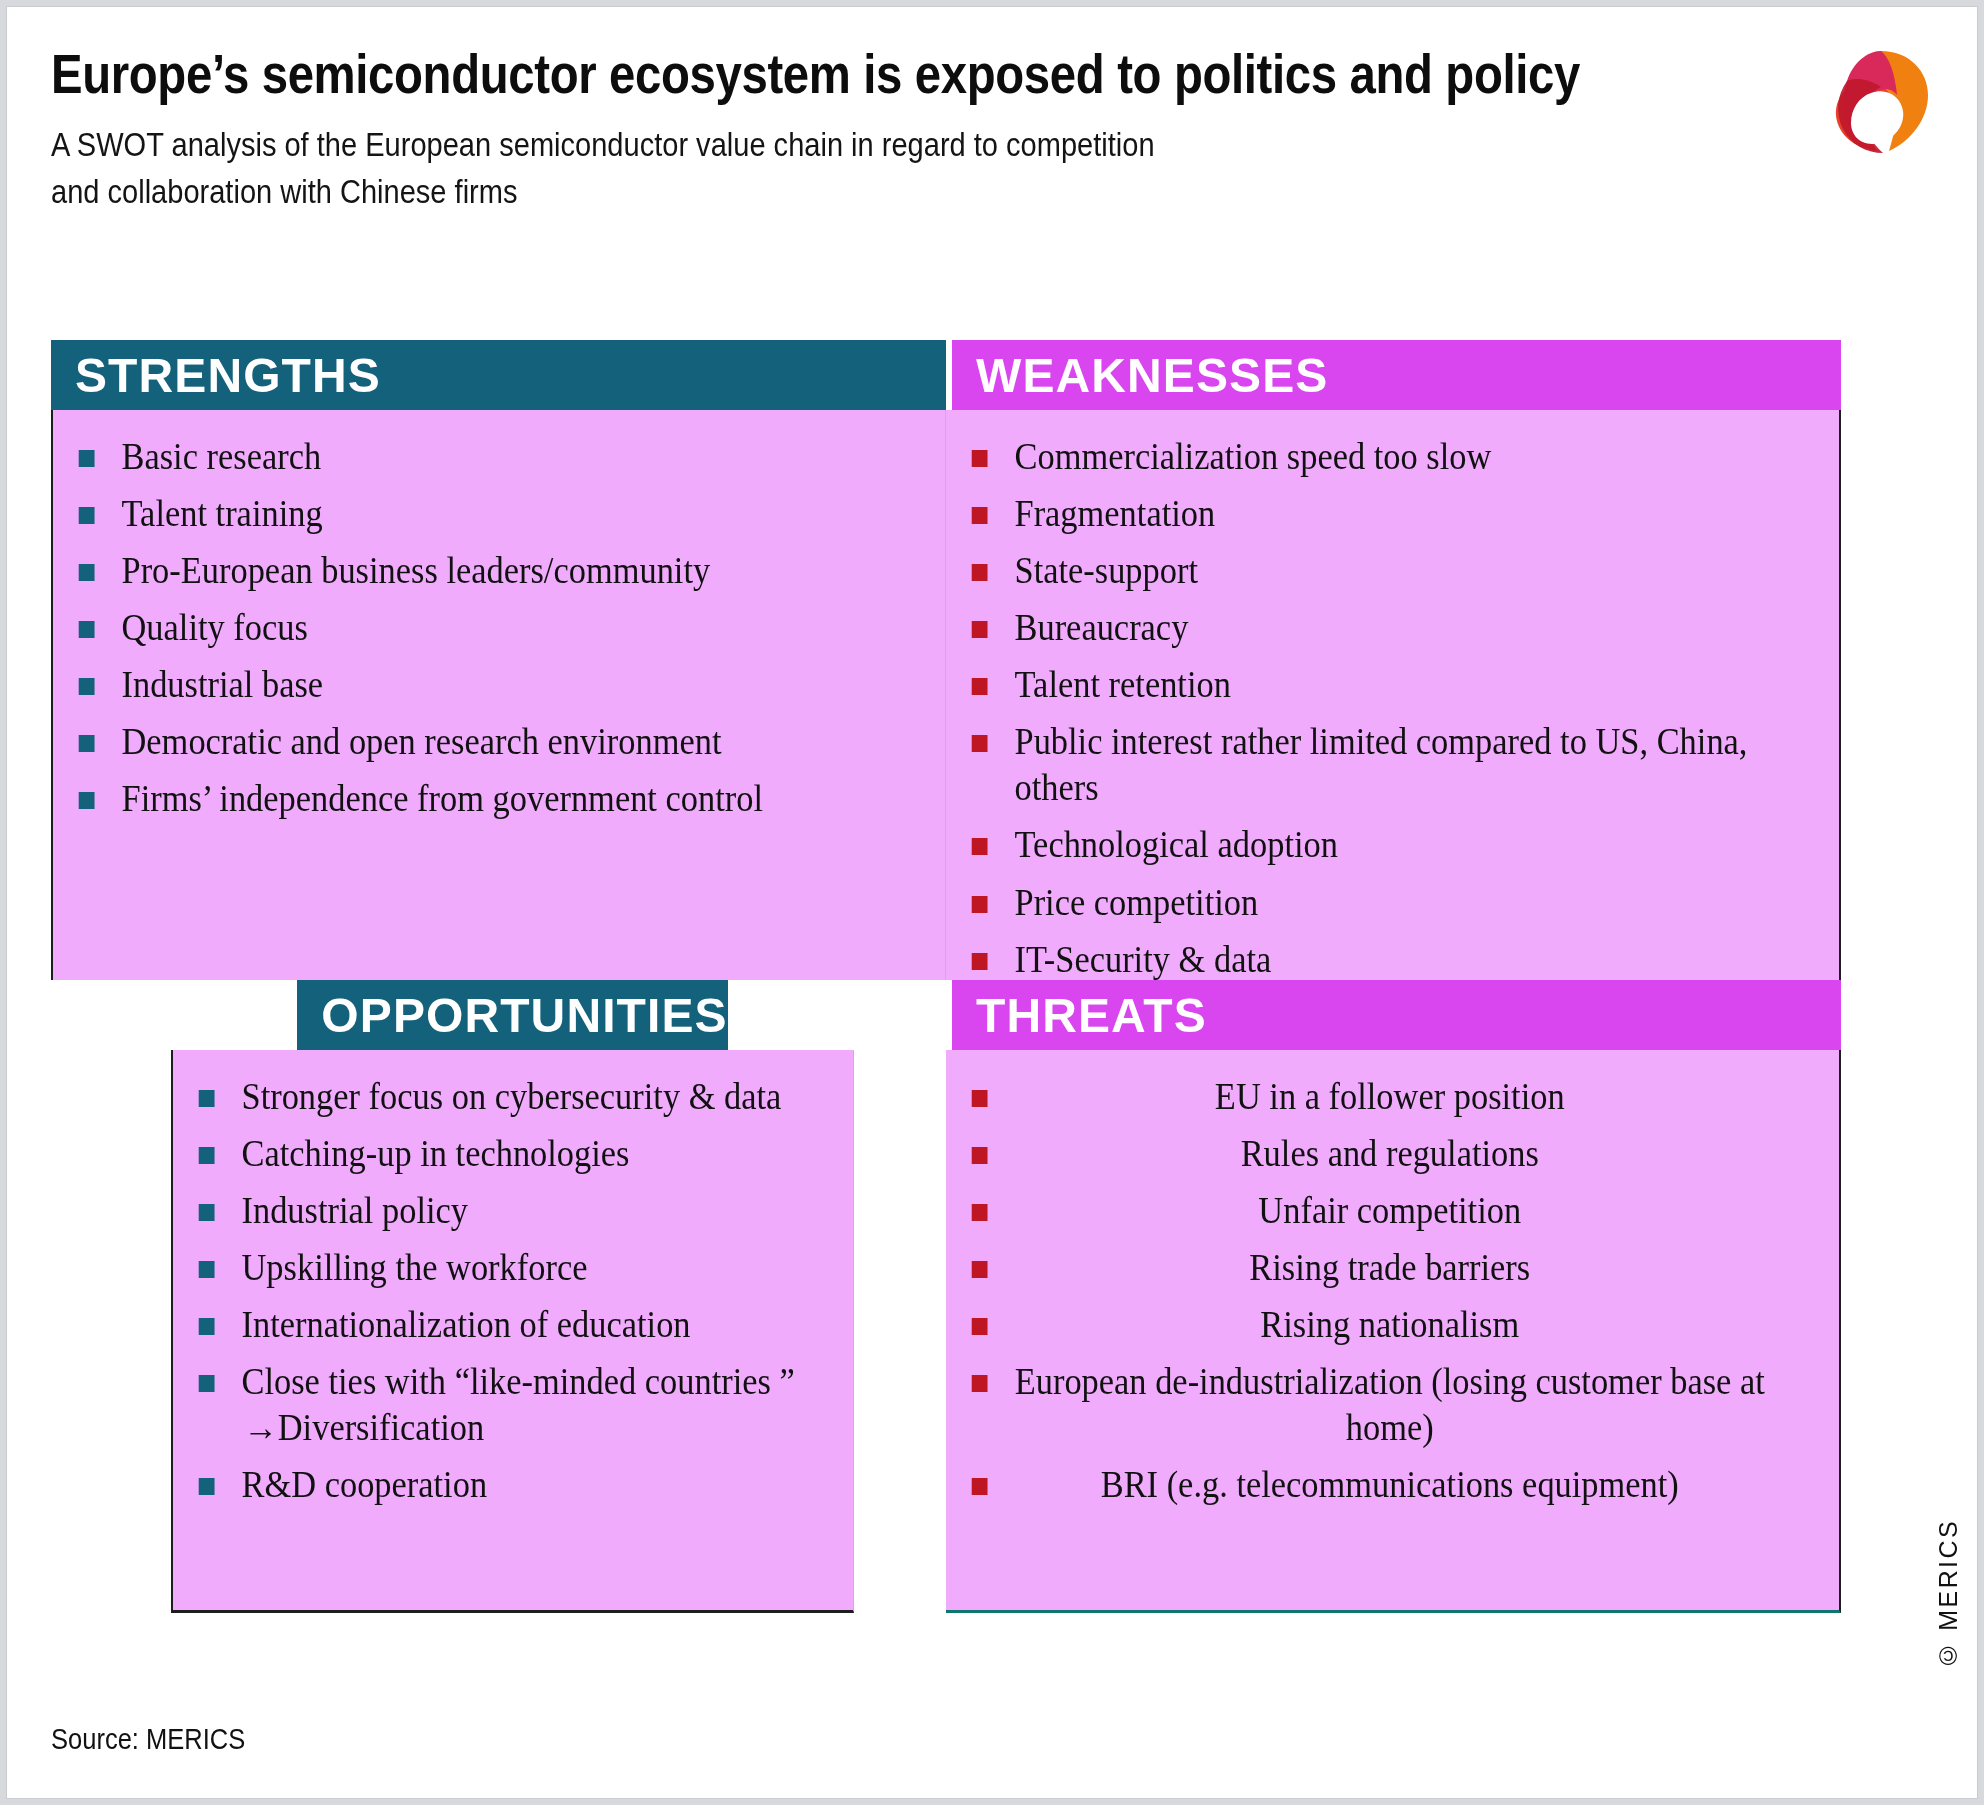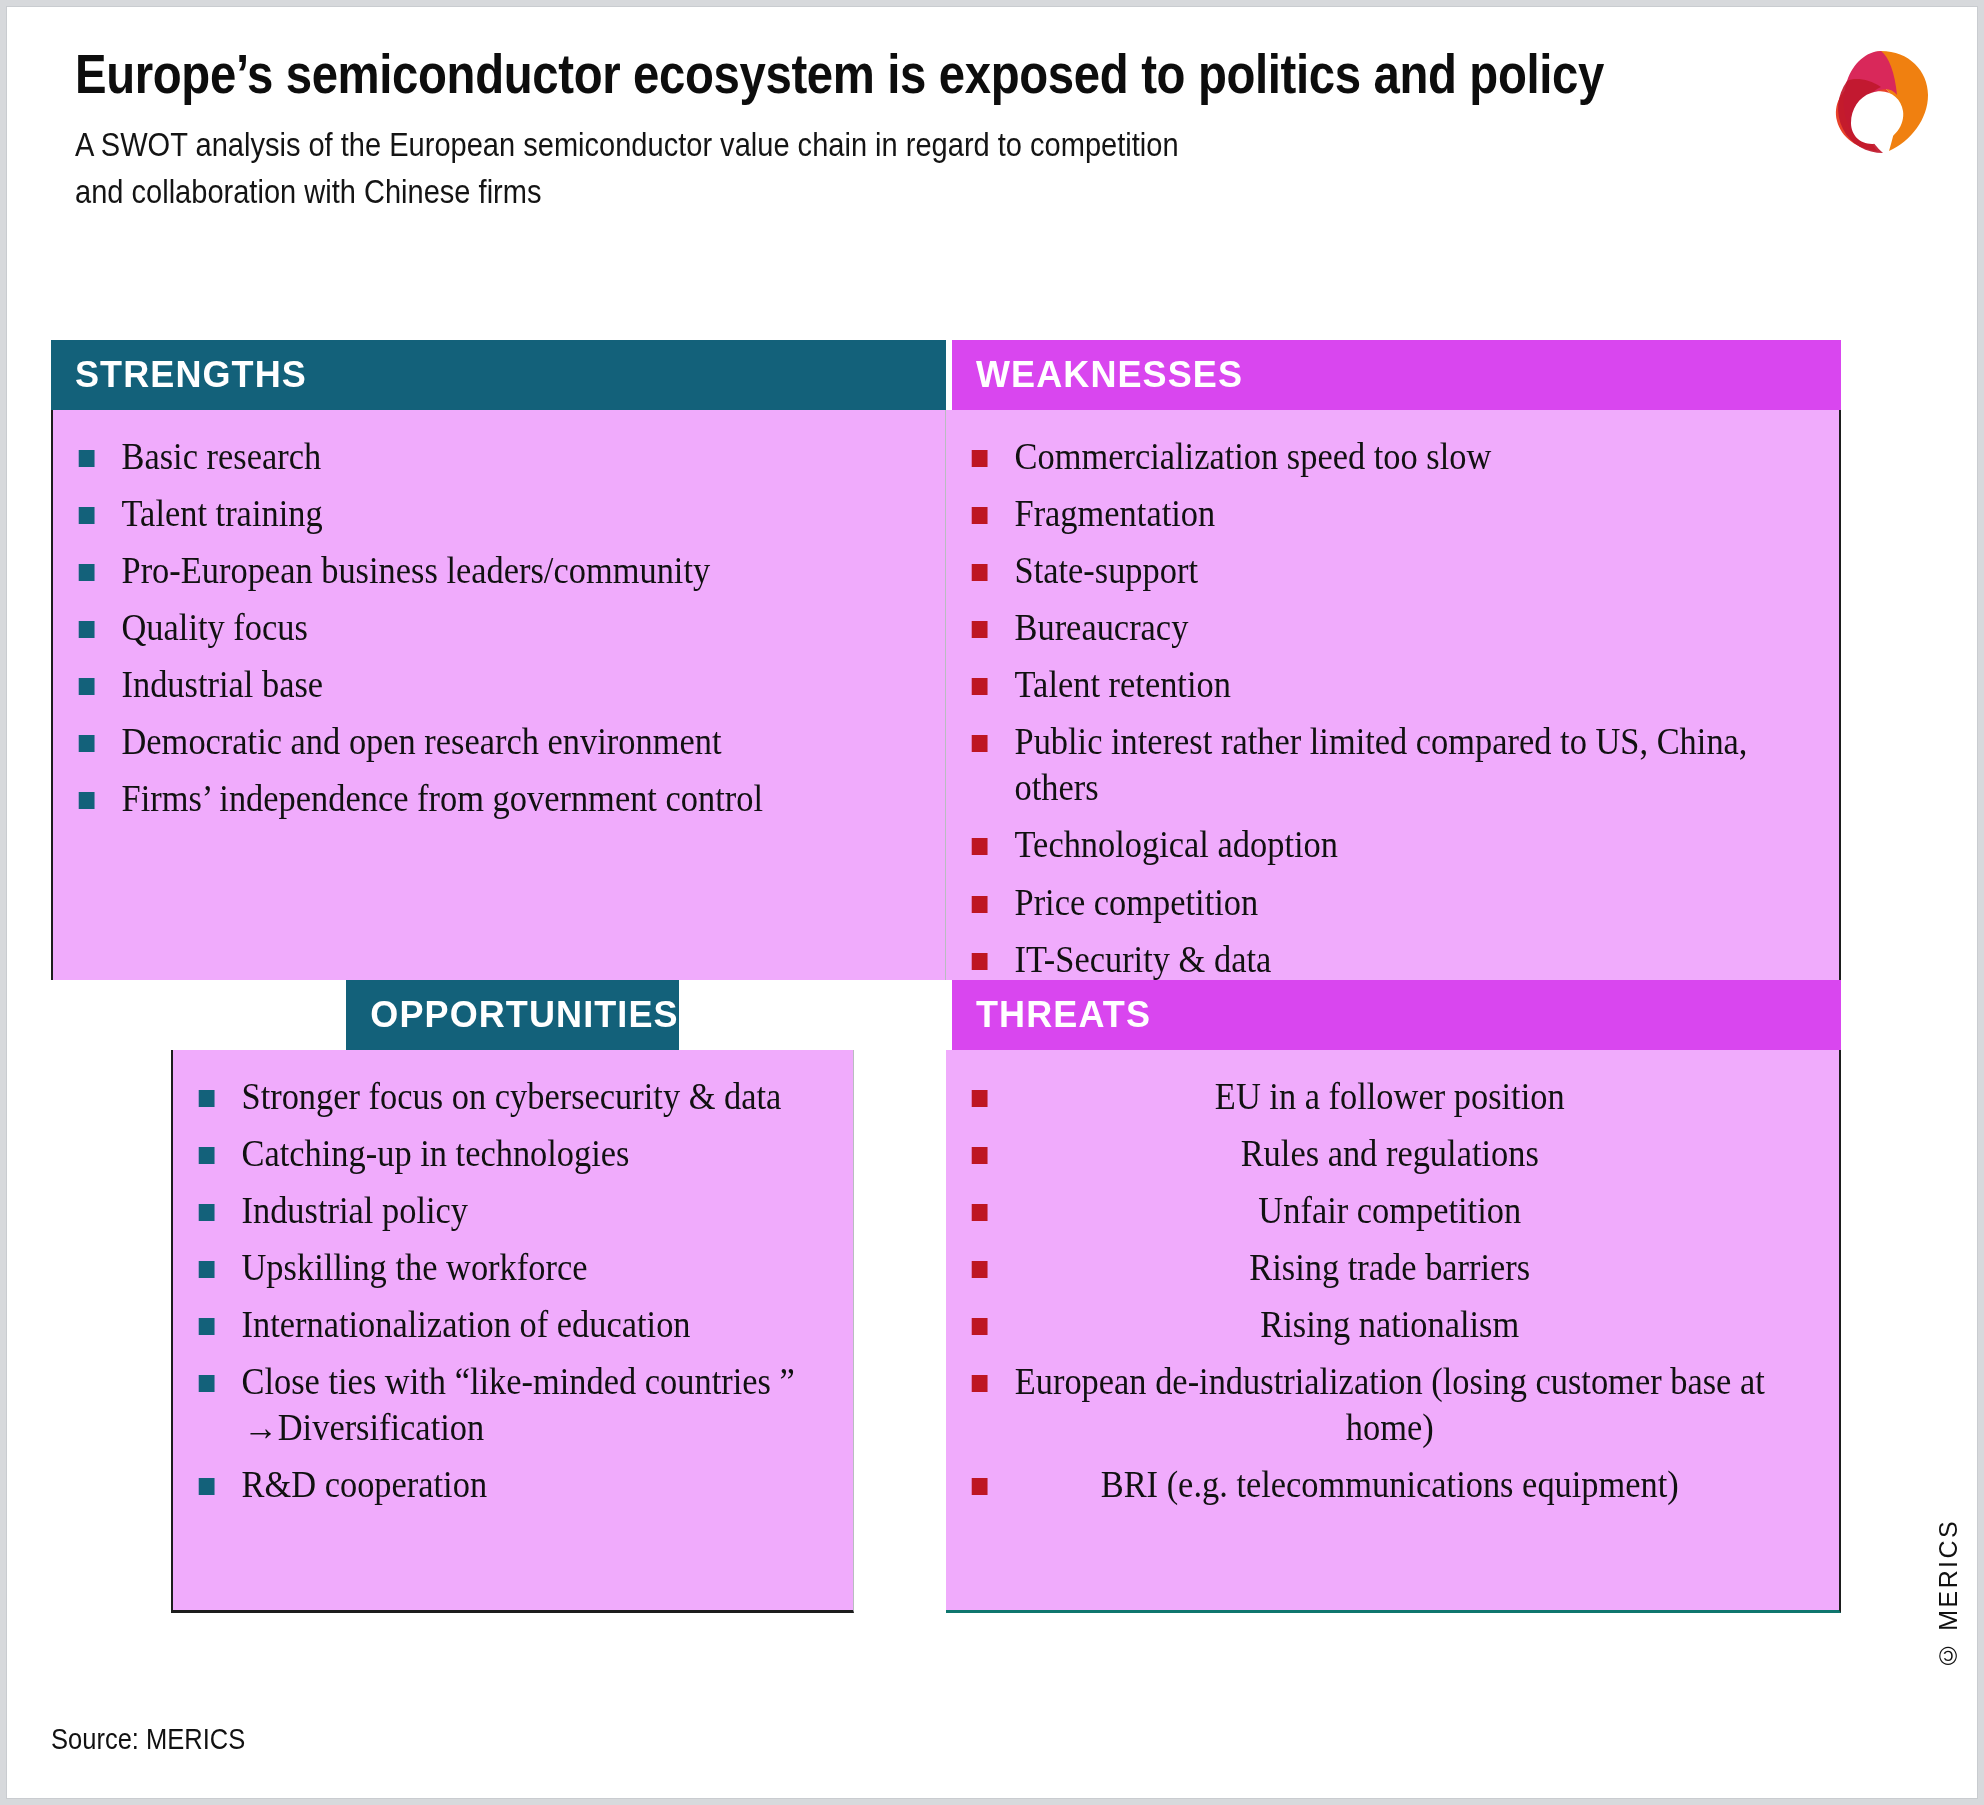--- a/index.html
+++ b/index.html
@@ -11,21 +11,21 @@
   }
   #page {
     position: absolute;
     left: 6px; top: 6px;
     width: 1972px; height: 1793px;
     background: #ffffff;
     border: 1px solid #c9ccd0;
   }
 
   
-  #header { position: relative; padding: 38px 8px 0 44px; margin-left: 24px; }
+  #header { position: relative; padding: 38px 8px 0 44px; }
   #title {
     font-family: "Liberation Sans Narrow", "Liberation Sans", sans-serif;
     font-size: 55px;
     font-weight: 700;
     letter-spacing: -0.4px;
     color: #0d0d0d;
     line-height: 1.08;
     transform: scaleX(0.86);
     transform-origin: left center;
     white-space: nowrap;
@@ -66,21 +66,21 @@
   .q-bl { left: 14px;     top: 640px; height: 633px; align-items: center; }
   .q-br { left: 895px; top: 640px; height: 633px; }
 
   .q-head {
     height: 70px;
     display: flex;
     align-items: center;
     padding-left: 24px;
     color: #ffffff;
     font-family: "Liberation Sans Narrow", "Liberation Sans", sans-serif;
-    font-size: 36px;
+    font-size: 48px;
     font-weight: 700;
     letter-spacing: 1.1px;
   }
   .head-teal { background: #13617a; }
   .head-red  { background: #d946ef; }
 
   .q-body {
     flex: 1;
     background: #f0abfc;
     padding: 24px 14px 0 22px;

